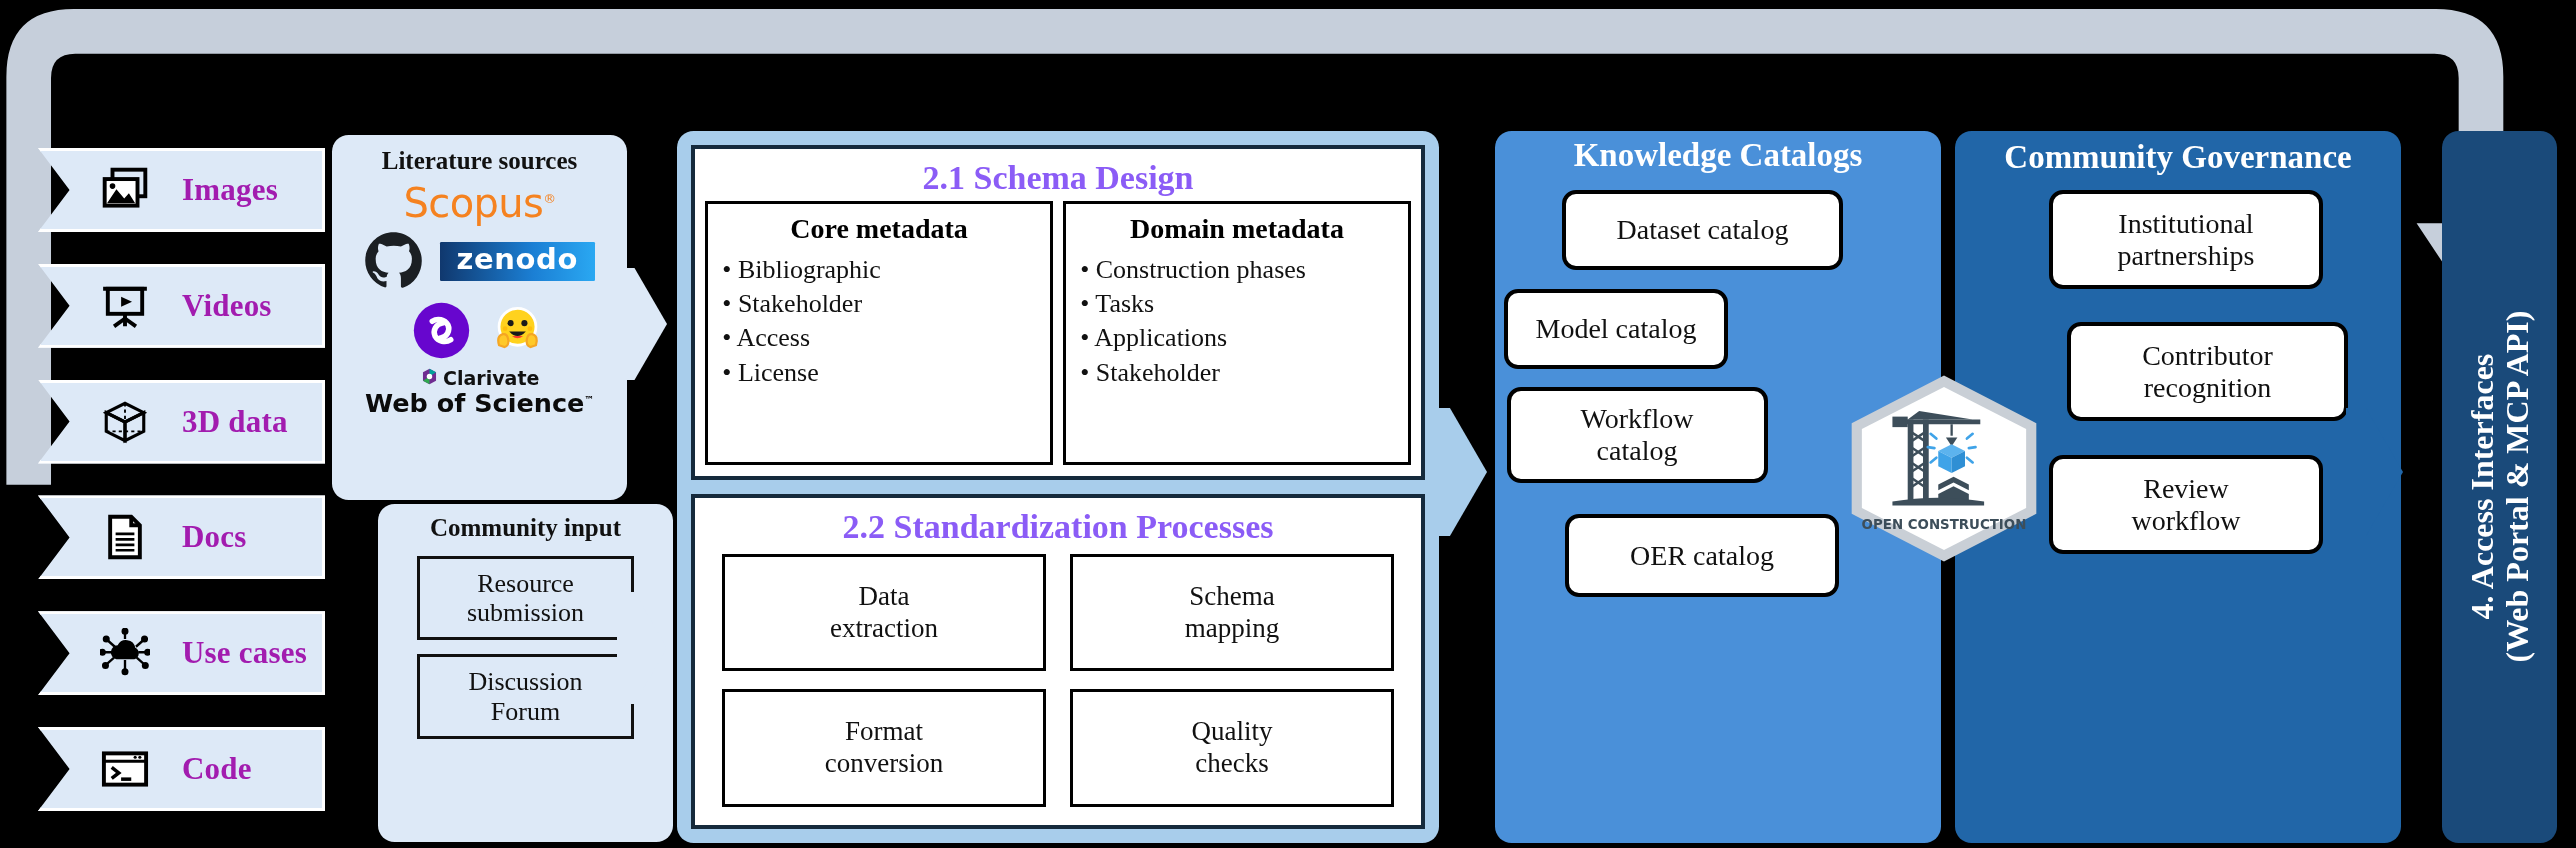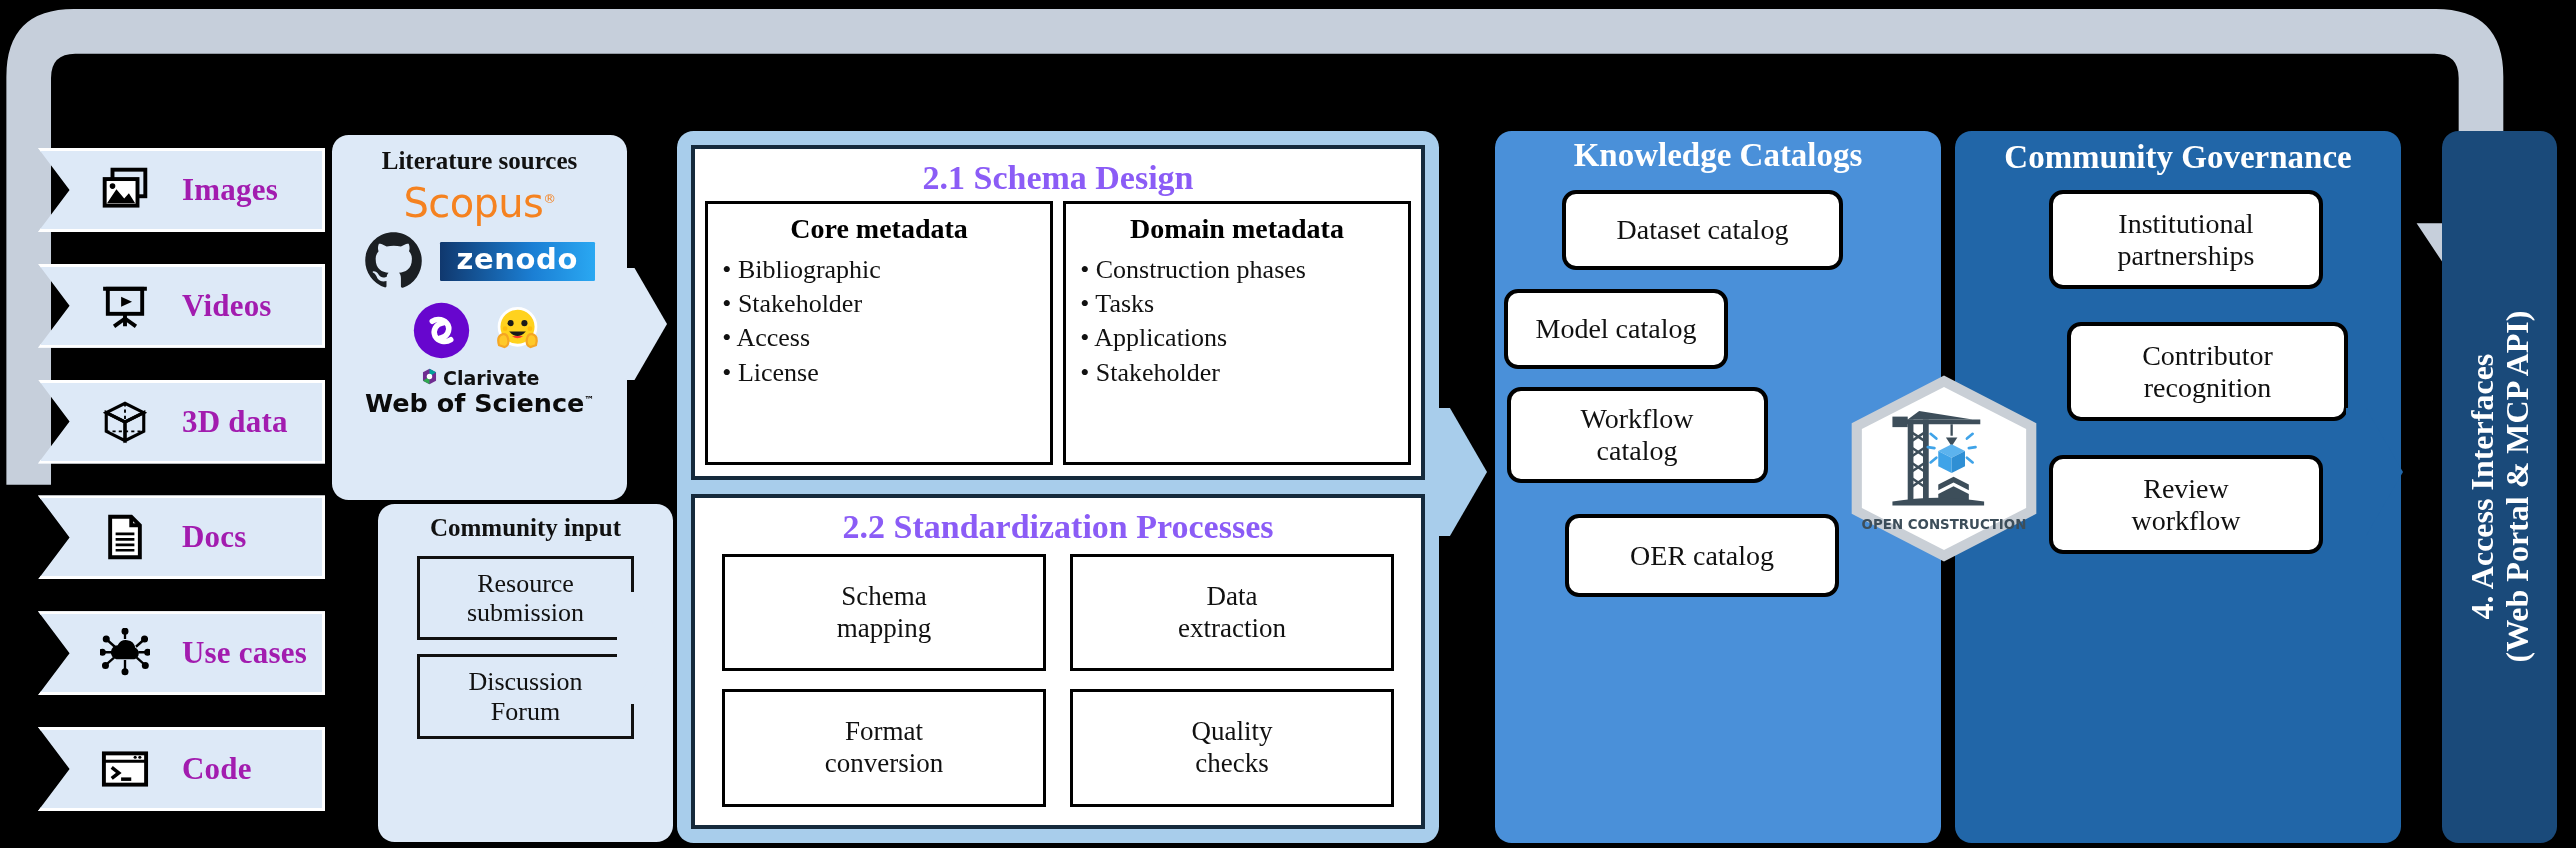--- a/index.html
+++ b/index.html
@@ -304,22 +304,22 @@
           <li>Applications</li>
           <li>Stakeholder</li>
         </ul>
       </div>
     </div>
   </div>
 
   <div class="innerpanel">
     <div class="sectitle">2.2 Standardization Processes</div>
     <div class="procgrid">
+      <div class="procbox">Data<br>extraction</div>
       <div class="procbox">Schema<br>mapping</div>
-      <div class="procbox">Data<br>extraction</div>
       <div class="procbox">Format<br>conversion</div>
       <div class="procbox">Quality<br>checks</div>
     </div>
   </div>
 </div>
 <div class="bigarrow" id="arrow2"></div>
 
 <div id="sec3">
   <div class="panelhead">Knowledge Catalogs</div>
   <div class="pill" id="kc1">Dataset catalog</div>

